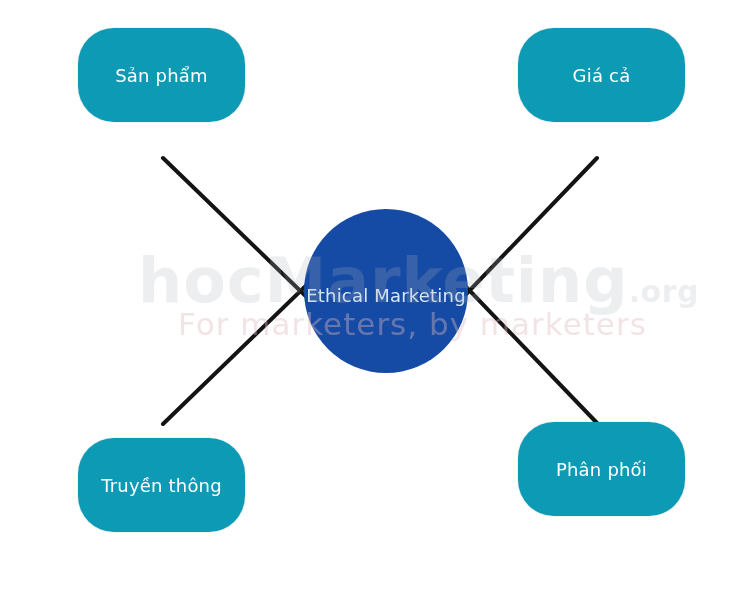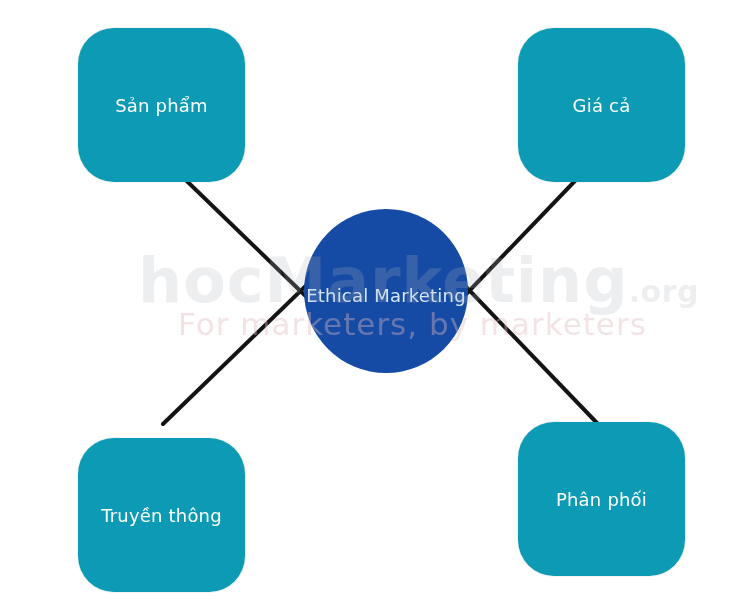--- a/index.html
+++ b/index.html
@@ -25,21 +25,21 @@
   }
   .connectors line {
     stroke: #141414;
     stroke-width: 4;
     stroke-linecap: round;
   }
   
   .node {
     position: absolute;
     width: 167px;
-    height: 154px;
+    height: 94px;
     background: #0d9ab5;
     border-radius: 36px;
     display: flex;
     align-items: center;
     justify-content: center;
     z-index: 2;
     box-shadow: 0 0 0 1px rgba(0,60,70,0.06);
   }
   .node span {
     color: #ffffff;

